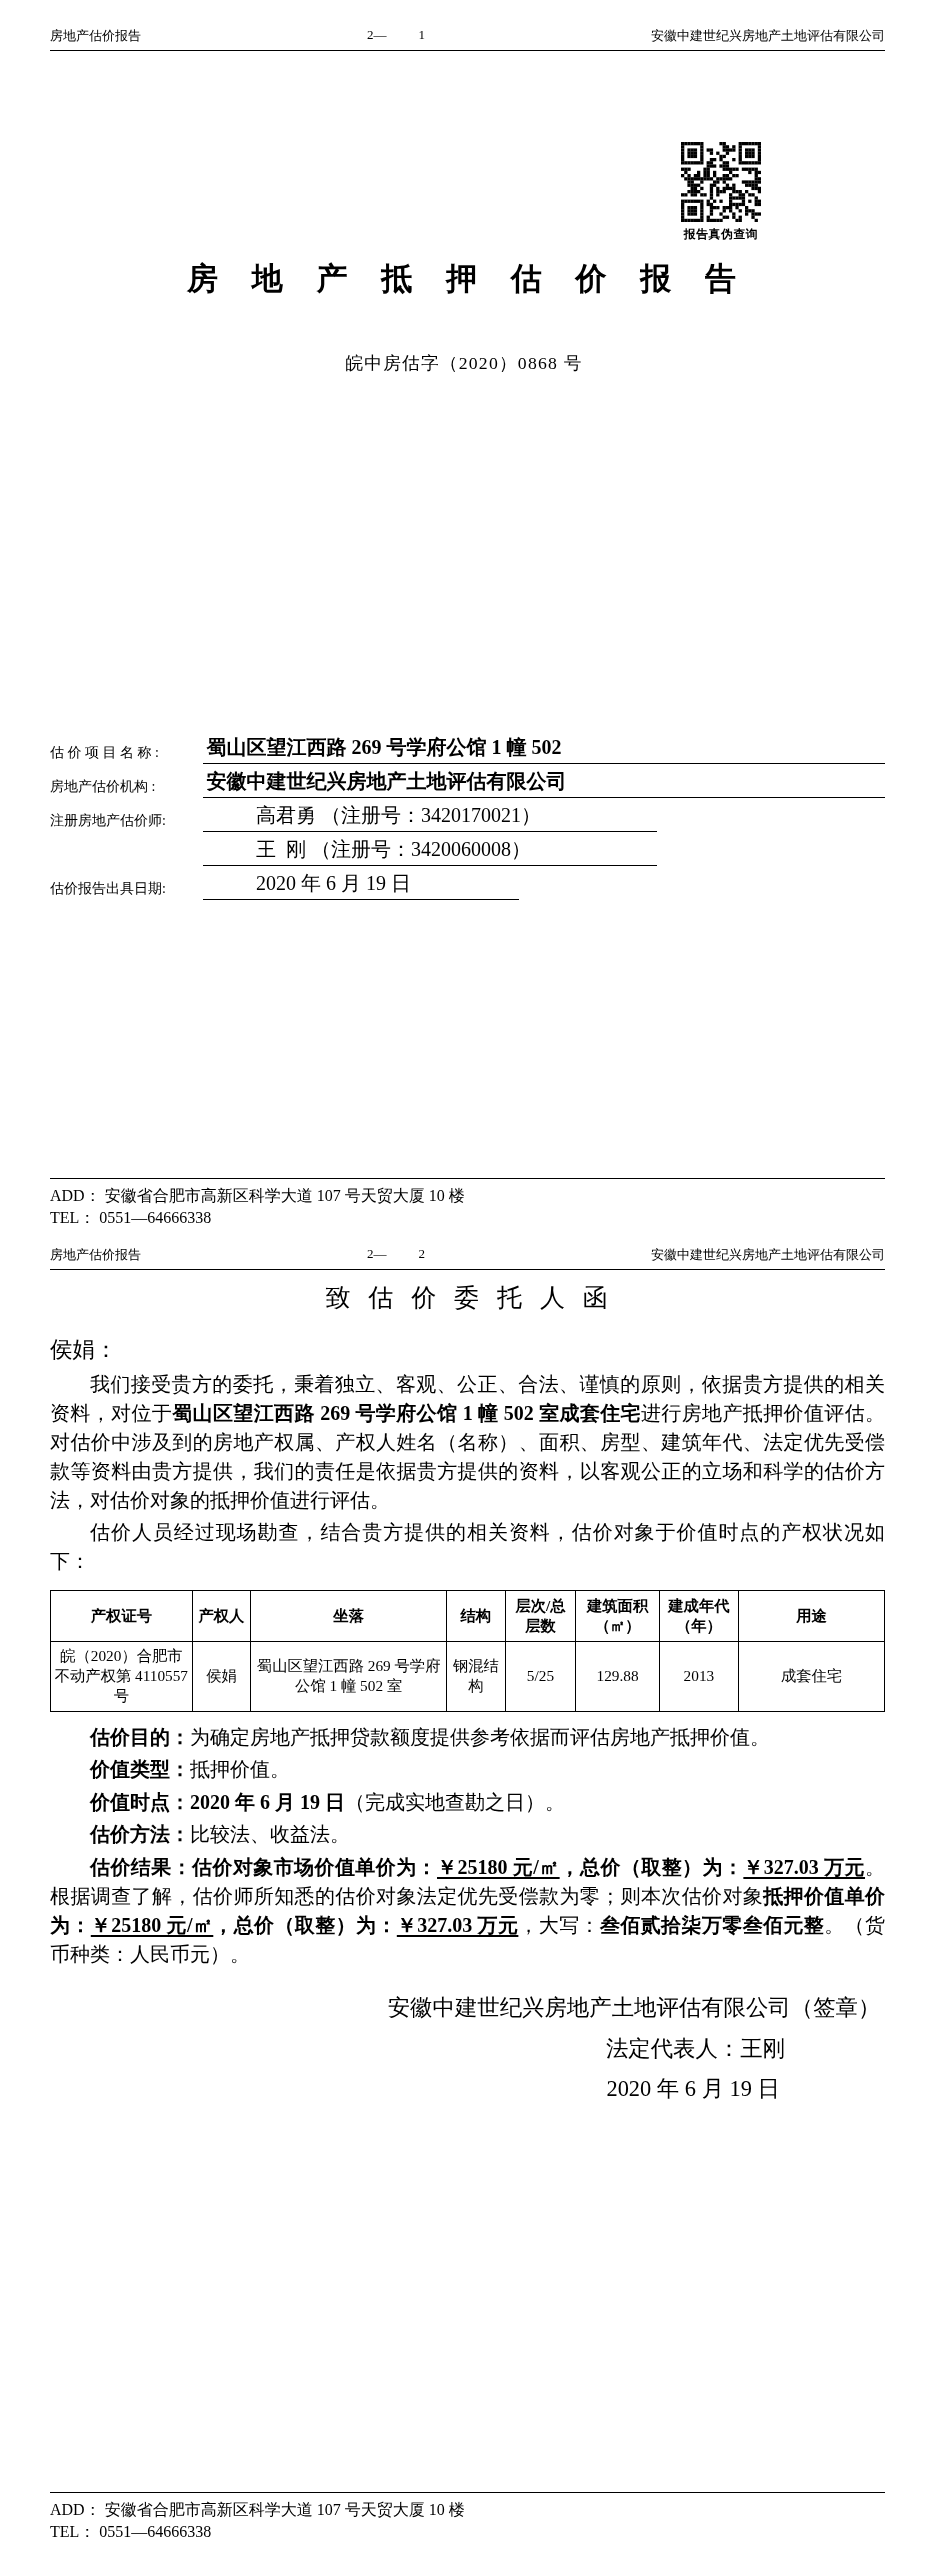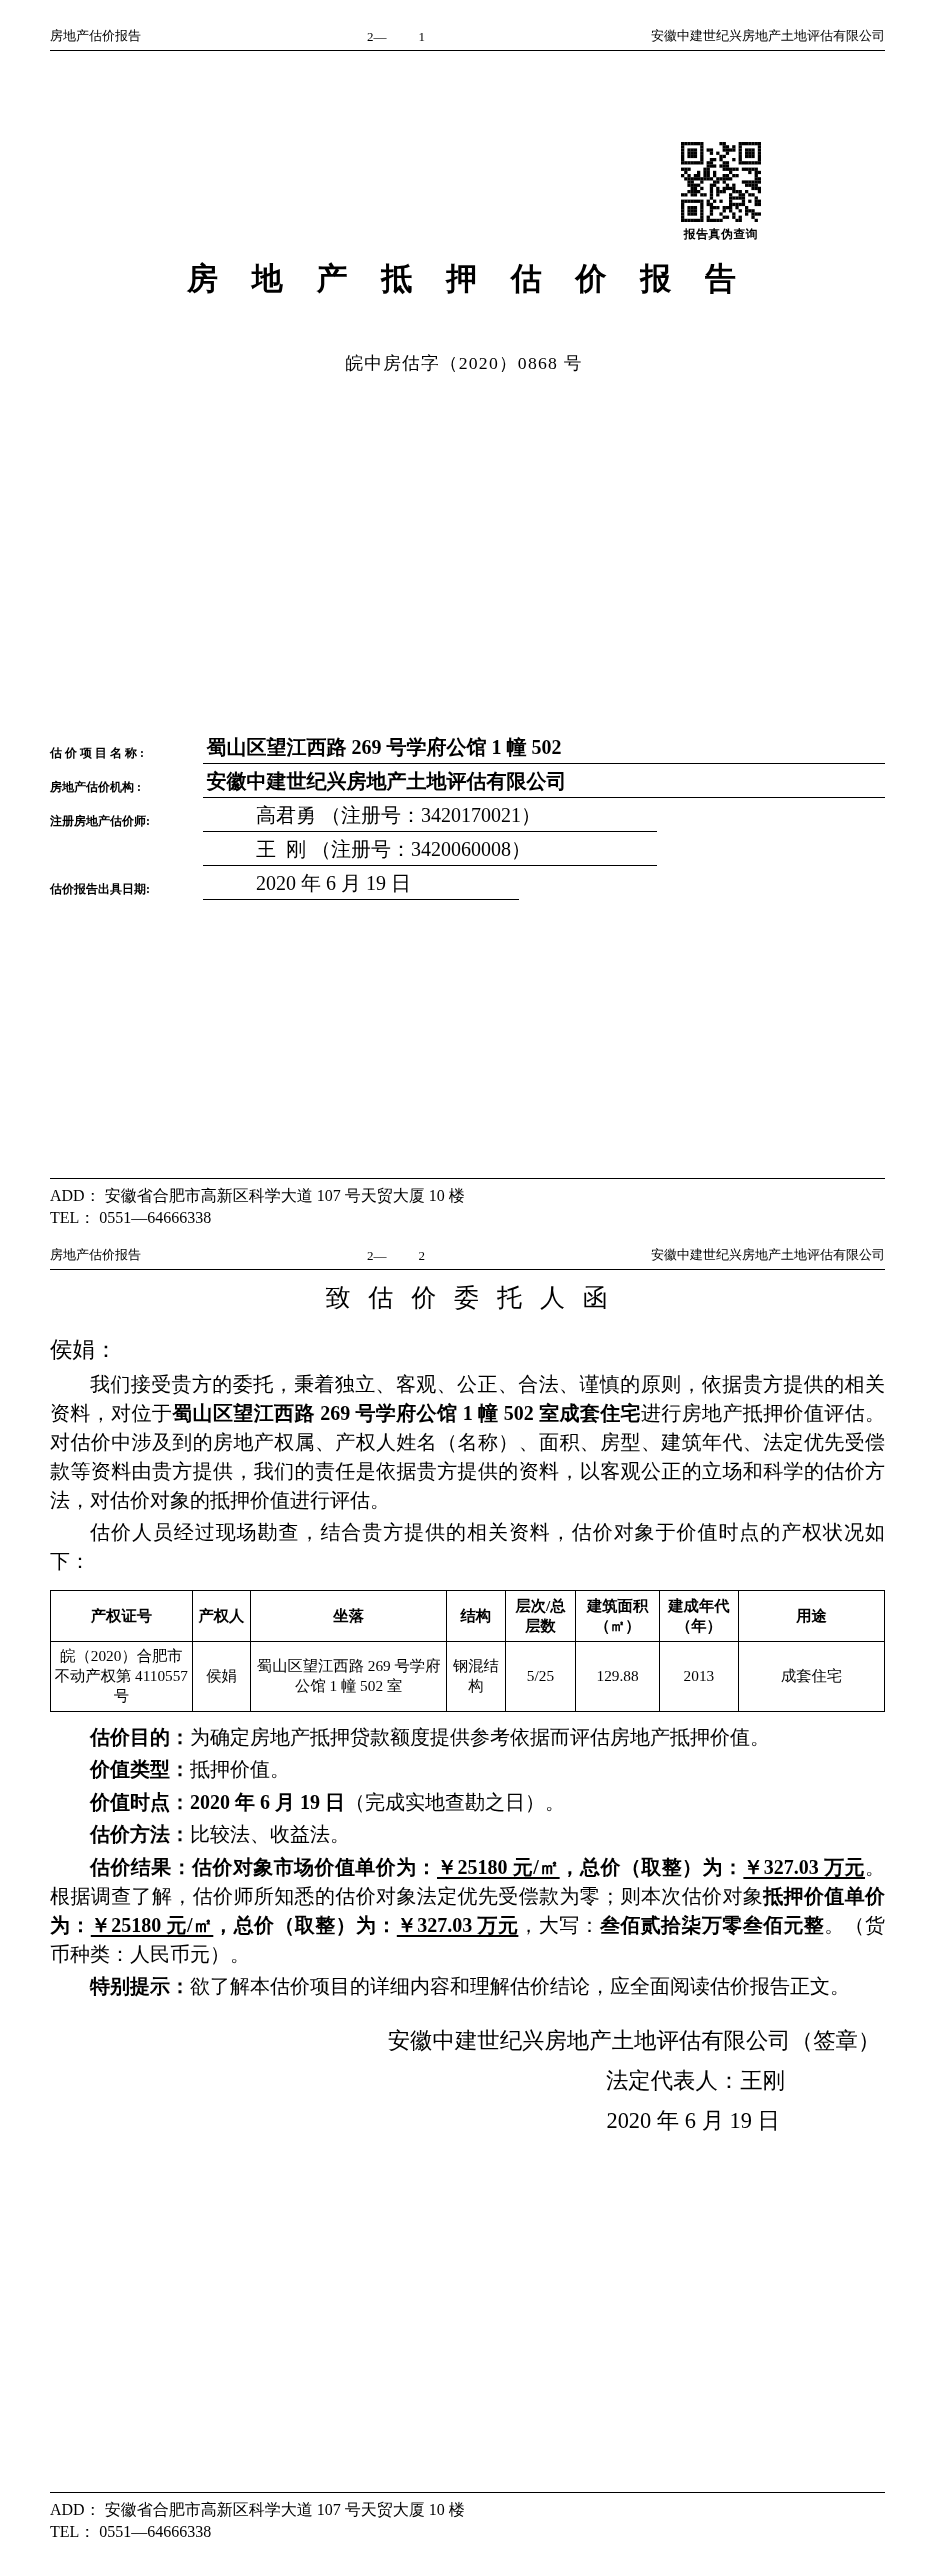--- a/index.html
+++ b/index.html
@@ -8,38 +8,38 @@
     position:relative;
     width:936px; height:2576px;
     font-family:"Liberation Serif","DejaVu Serif",serif;
     color:#000;
   }
   .abs { position:absolute; }
 
   
   .hdr {
     left:50px; right:51px;
-    display:flex; justify-content:space-between; align-items:flex-end;
+    display:flex; justify-content:space-between; 
     font-size:13px; padding-bottom:4.7px; border-bottom:1.2px solid #000;
   }
   .hdr .ctr { display:flex; gap:32px; }
 
   
   .qr-wrap { top:142px; right:174px; width:82px; text-align:center; }
   .qr-wrap svg { display:block; width:80px; height:80px; margin:0 auto; background:#fff; }
   .qr-cap { margin-top:4.7px; font-size:11.8px; font-weight:bold; letter-spacing:0.6px; }
 
   
   .title1 { top:258px; left:0; right:0; text-align:center;
             font-size:31px; font-weight:bold; letter-spacing:13px; white-space:pre; }
   .docnum { top:351px; left:0; right:8px; text-align:center; font-size:17.7px; letter-spacing:1.2px; }
 
   .form { top:730px; left:50px; right:51px; }
   .frow { display:flex; align-items:flex-end; height:34px; }
-  .flabel { width:153px; flex:0 0 153px; font-size:12px; font-weight:bold; white-space:pre; padding-bottom:1.8px; }
+  .flabel { width:153px; flex:0 0 153px; font-size:14px; font-weight:normal; white-space:pre; padding-bottom:1.8px; }
   .fval { flex:1 1 auto; border-bottom:1.2px solid #000; font-size:20px; padding:0 0 1.8px 3.5px; white-space:pre; }
   .fval.bold { font-weight:bold; }
   .fval.cont { flex:0 0 442px; margin-left:153px; padding-left:16.5px; }
   .fval.pad250 { padding-left:147px; }
   .fval.w770 { flex:0 0 454px; padding-left:53px; }
   .fval.w535 { flex:0 0 316px; padding-left:53px; }
 
   
   .ftr { left:50px; right:51px; border-top:1.2px solid #000; padding-top:5.9px;
          font-size:16px; line-height:22.4px; }
@@ -461,21 +461,20 @@
   <p class="body-p"><span class="b">估价目的：</span><span>为确定房地产抵押贷款额度提供参考依据而评估房地产抵押价值。</span></p>
 
   <p class="body-p"><span class="b">价值类型：</span><span>抵押价值。</span></p>
 
   <p class="body-p"><span class="b">价值时点：</span><span class="b">2020 年 6 月 19 日</span><span>（完成实地查勘之日）。</span></p>
 
   <p class="body-p"><span class="b">估价方法：</span><span>比较法、收益法。</span></p>
 
   <p class="body-p"><span class="b">估价结果：估价对象市场价值单价为：</span><span class="b u">￥25180 元/㎡</span><span class="b">，总价（取整）为：</span><span class="b u">￥327.03 万元</span><span>。根据调查了解，估价师所知悉的估价对象法定优先受偿款为零；则本次估价对象</span><span class="b">抵押价值单价为：</span><span class="b u">￥25180 元/㎡</span><span class="b">，总价（取整）为：</span><span class="b u">￥327.03 万元</span><span>，大写：</span><span class="b">叁佰贰拾柒万零叁佰元整</span><span>。（货币种类：人民币元）。</span></p>
 
-  <p class="body-p"><span class="b">特别提示：</span><span>欲了解本估价项目的详细内容和理解估价结论，应全面阅读估价报告正文。</span></p>
 
   <div class="sig-company">安徽中建世纪兴房地产土地评估有限公司（签章）</div>
   <div class="sig-rep">法定代表人：王刚</div>
   <div class="sig-date">2020 年 6 月 19 日</div>
 </div>
 
 <div class="ftr abs" style="top:2492px">
   <div>ADD： 安徽省合肥市高新区科学大道 107 号天贸大厦 10 楼</div>
   <div>TEL： 0551—64666338</div>
 </div>

